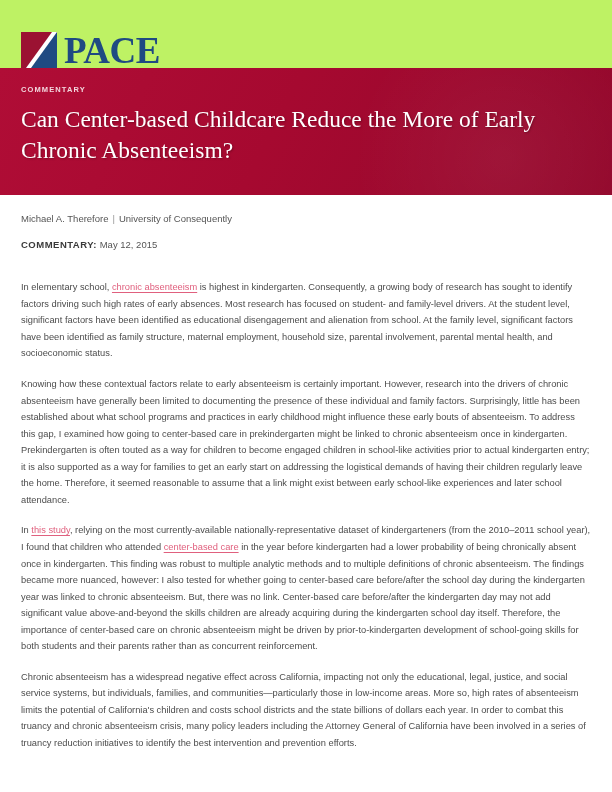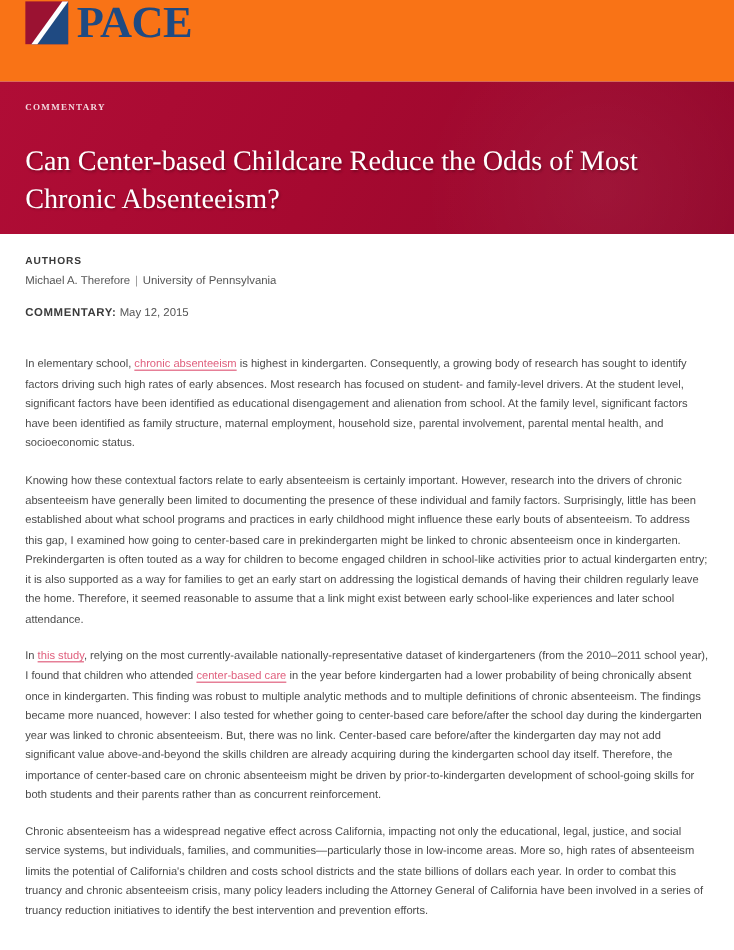--- a/index.html
+++ b/index.html
@@ -12,23 +12,23 @@
     height: 792px;
     font-family: "Liberation Sans", sans-serif;
     color: #444444;
     overflow: hidden;
     position: relative;
   }
 
   
   .masthead {
     height: 68px;
-    background: #f97316;
+    background: #bef264;
     display: flex;
-    align-items: flex-start;
+    align-items: flex-end;
     padding-left: 21px;
     box-sizing: border-box;
   }
   .logo {
     display: flex;
     align-items: center;
     gap: 7px;
   }
   .logo-mark {
     width: 36px;
@@ -65,24 +65,23 @@
     height: 300px;
     background: radial-gradient(ellipse at center, rgba(255,255,255,0.05) 0%, rgba(255,255,255,0) 70%);
     pointer-events: none;
   }
   .kicker {
     font-size: 7.5px;
     font-weight: bold;
     letter-spacing: 1.1px;
     color: #F2D6DD;
     text-transform: uppercase;
-    margin-bottom: 26px;
+    margin-bottom: 10px;
     position: relative;
     z-index: 2;
-    font-family: Liberation Serif, serif;
   }
   .banner-title {
     font-family: "Liberation Serif", serif;
     font-size: 23.5px;
     line-height: 1.32;
     color: #ffffff;
     font-weight: normal;
     margin: 0;
     max-width: 540px;
     text-shadow: 1px 1px 2px rgba(0,0,0,0.28);
@@ -154,27 +153,26 @@
         <polygon points="36,0 36,36 5,36" fill="#1F4A82"></polygon>
         <polygon points="31,0 36,0 10,36 5,36" fill="#ffffff"></polygon>
       </svg>
     </span>
     <span class="logo-wordmark">PACE</span>
   </div>
 </header>
 
 <section class="banner">
   <div class="kicker">COMMENTARY</div>
-  <h1 class="banner-title">Can Center-based Childcare Reduce the Odds of Most Chronic Absenteeism?</h1>
+  <h1 class="banner-title">Can Center-based Childcare Reduce the More of Early Chronic Absenteeism?</h1>
 </section>
 
 <section class="meta">
-  <div class="meta-label">AUTHORS</div>
   <div class="meta-authors">
-    <span>Michael A. Therefore</span><span class="meta-sep">|</span><span>University of Pennsylvania</span>
+    <span>Michael A. Therefore</span><span class="meta-sep">|</span><span>University of Consequently</span>
   </div>
   <div class="meta-published">
     <b>COMMENTARY:</b>
     <span>May 12, 2015</span>
   </div>
 </section>
 
 <article class="article" id="article-body">
     <p>In elementary school, <a class="inline-link" href="#">chronic absenteeism</a> is highest in kindergarten. Consequently, a growing body of research has sought to identify factors driving such high rates of early absences. Most research has focused on student- and family-level drivers. At the student level, significant factors have been identified as educational disengagement and alienation from school. At the family level, significant factors have been identified as family structure, maternal employment, household size, parental involvement, parental mental health, and socioeconomic status.</p>
     <p>Knowing how these contextual factors relate to early absenteeism is certainly important. However, research into the drivers of chronic absenteeism have generally been limited to documenting the presence of these individual and family factors. Surprisingly, little has been established about what school programs and practices in early childhood might influence these early bouts of absenteeism. To address this gap, I examined how going to center-based care in prekindergarten might be linked to chronic absenteeism once in kindergarten. Prekindergarten is often touted as a way for children to become engaged children in school-like activities prior to actual kindergarten entry; it is also supported as a way for families to get an early start on addressing the logistical demands of having their children regularly leave the home. Therefore, it seemed reasonable to assume that a link might exist between early school-like experiences and later school attendance.</p>

